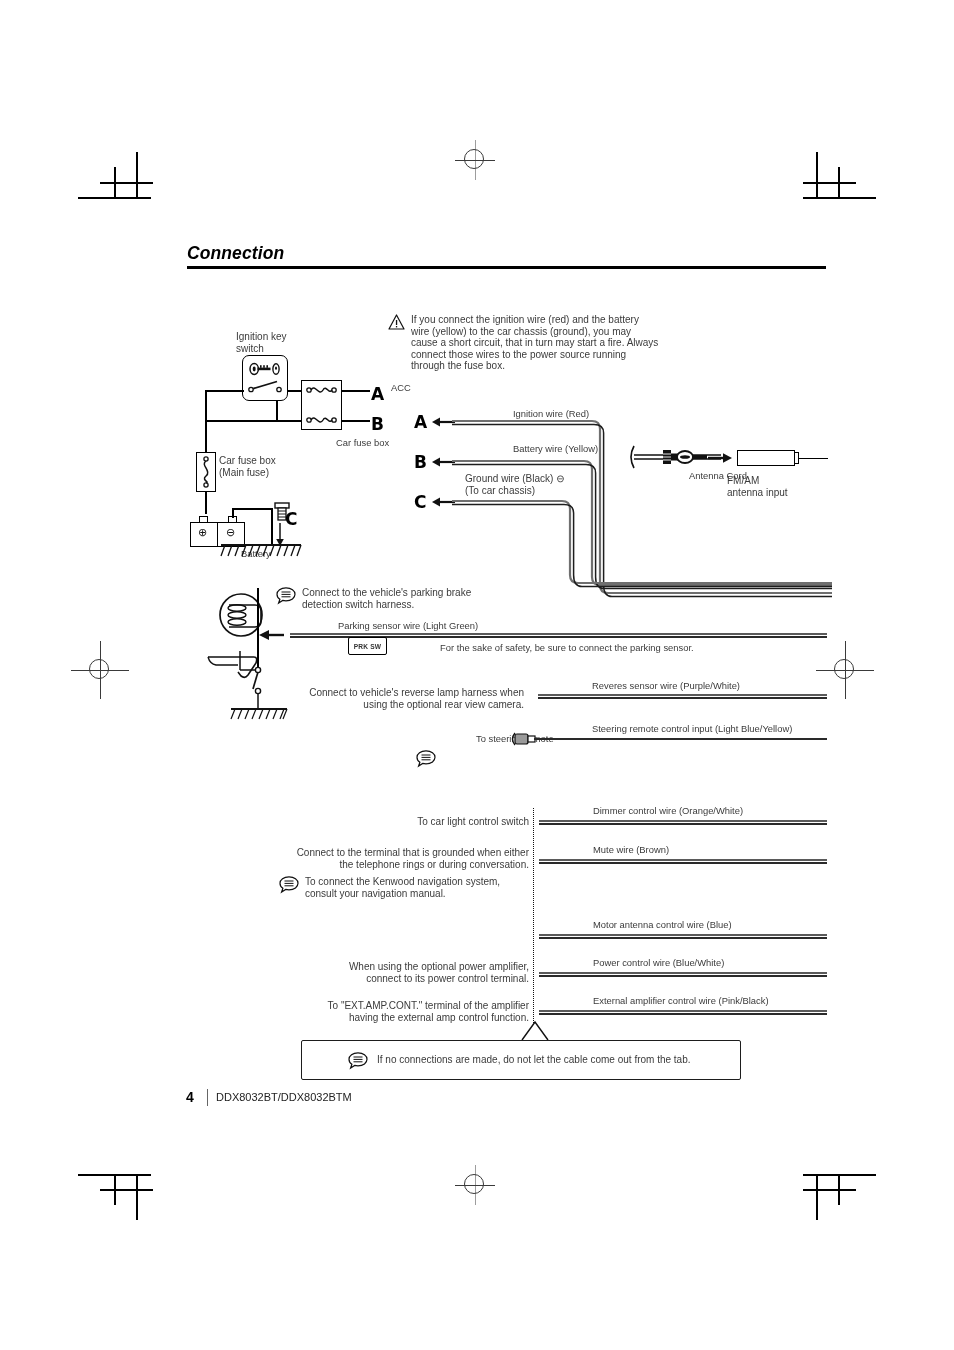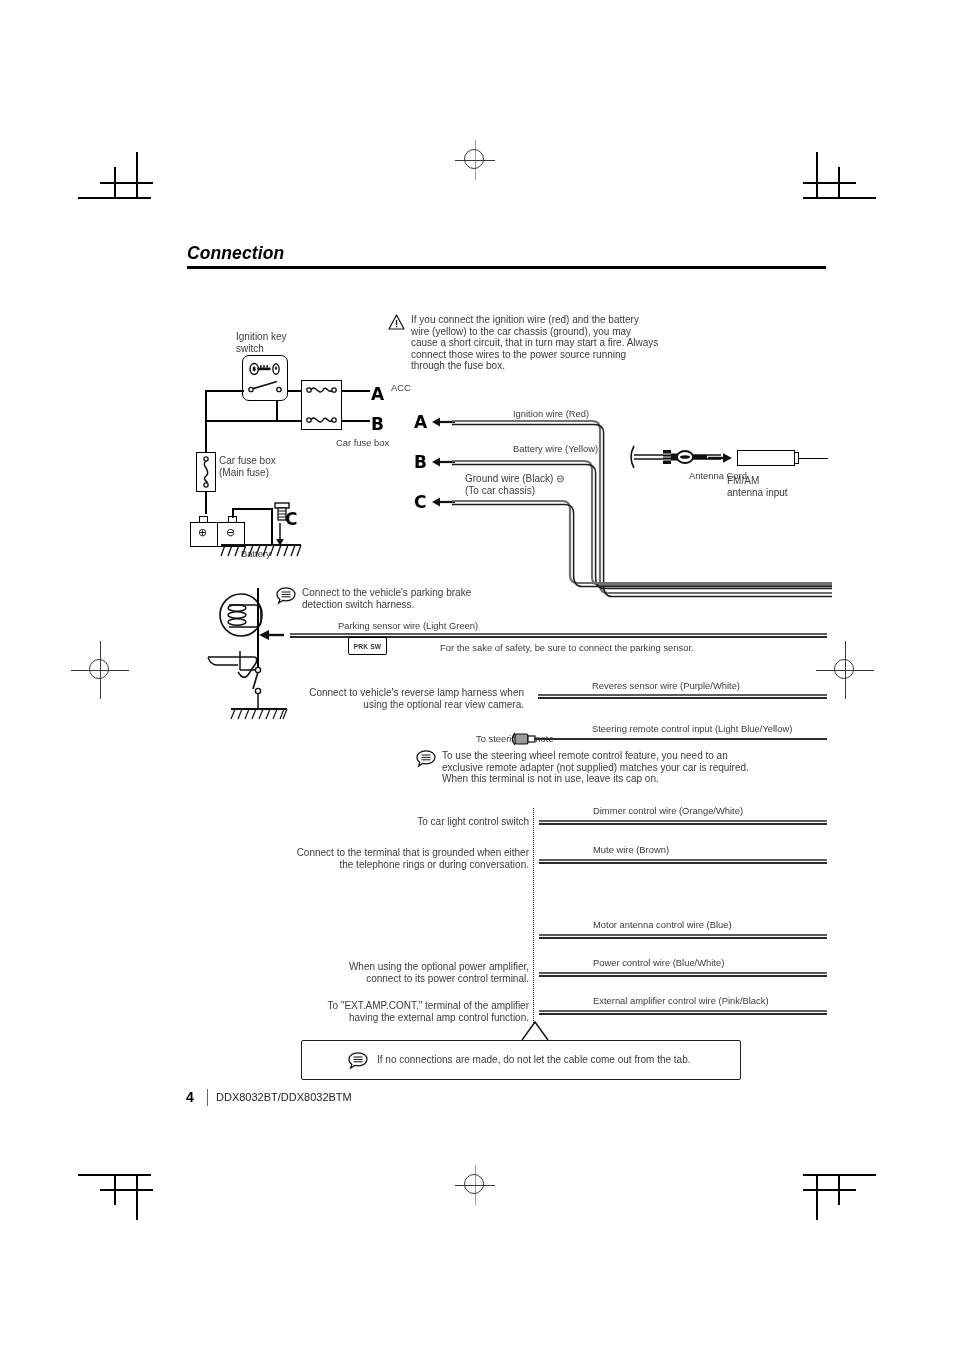--- a/index.html
+++ b/index.html
@@ -361,42 +361,51 @@
 
   <div class="note" style="left:416px;top:750px;width:400px;">
     <svg width="20" height="17" viewBox="0 0 20 17">
       <path d="M10 0.8 C15.3 0.8 19 3.7 19 7.3 C19 10.9 15.3 13.8 10 13.8 C8.8 13.8 7.7 13.7 6.7 13.4 L2.6 16 L3.9 12.3 C2 11.1 1 9.3 1 7.3 C1 3.7 4.7 0.8 10 0.8 Z" fill="#fff" stroke="#111" stroke-width="1.2"></path>
       <g stroke="#111" stroke-width="1">
           <line x1="5.5" y1="5" x2="14.5" y2="5"></line>
           <line x1="5.5" y1="7.4" x2="14.5" y2="7.4"></line>
           <line x1="5.5" y1="9.8" x2="14.5" y2="9.8"></line>
         </g>
     </svg>
-    <div class="t" style="width:360px;">To use the steering wheel remote control feature, you need to an
-exclusive remote adapter (not supplied) matches your car is required.
-When this terminal is not in use, leave its cap on.</div>
   </div>
 
   <div class="dotline" style="left:533px;top:808px;height:215px;"></div>
 
   <svg class="abs" style="left:520px;top:1019px;" width="32" height="22" viewBox="0 0 32 22">
     <path d="M2 21 L15 3 L28 21" fill="none" stroke="#111" stroke-width="1.4"></path>
   </svg>
 
   <div class="abs t r" style="left:300px;top:816px;width:229px;">To car light control switch</div>
   <div class="abs lbl" style="left:545px;top:805px;">Dimmer control wire (Orange/White)</div>
   <div class="wire" style="left:539px;top:820px;width:288px;height:2.2px;"></div>
   <div class="wire d" style="left:539px;top:823px;width:288px;"></div>
 
   <div class="abs t r" style="left:280px;top:847px;width:249px;">Connect to the terminal that is grounded when either
 the telephone rings or during conversation.</div>
   <div class="abs lbl" style="left:545px;top:844px;">Mute wire (Brown)</div>
   <div class="wire" style="left:539px;top:859px;width:288px;height:2.2px;"></div>
   <div class="wire d" style="left:539px;top:862px;width:288px;"></div>
 
+  <div class="note" style="left:279px;top:876px;width:252px;">
+    <svg width="20" height="17" viewBox="0 0 20 17">
+      <path d="M10 0.8 C15.3 0.8 19 3.7 19 7.3 C19 10.9 15.3 13.8 10 13.8 C8.8 13.8 7.7 13.7 6.7 13.4 L2.6 16 L3.9 12.3 C2 11.1 1 9.3 1 7.3 C1 3.7 4.7 0.8 10 0.8 Z" fill="#fff" stroke="#111" stroke-width="1.2"></path>
+      <g stroke="#111" stroke-width="1">
+          <line x1="5.5" y1="5" x2="14.5" y2="5"></line>
+          <line x1="5.5" y1="7.4" x2="14.5" y2="7.4"></line>
+          <line x1="5.5" y1="9.8" x2="14.5" y2="9.8"></line>
+        </g>
+    </svg>
+    <div class="t" style="width:225px;">To connect the Kenwood navigation system,
+consult your navigation manual.</div>
+  </div>
 
   <div class="abs lbl" style="left:545px;top:919px;">Motor antenna control wire (Blue)</div>
   <div class="wire" style="left:539px;top:934px;width:288px;height:2.2px;"></div>
   <div class="wire d" style="left:539px;top:937px;width:288px;"></div>
 
   <div class="abs t r" style="left:280px;top:961px;width:249px;">When using the optional power amplifier,
 connect to its power control terminal.</div>
   <div class="abs lbl" style="left:545px;top:957px;">Power control wire (Blue/White)</div>
   <div class="wire" style="left:539px;top:972px;width:288px;height:2.2px;"></div>
   <div class="wire d" style="left:539px;top:975px;width:288px;"></div>

